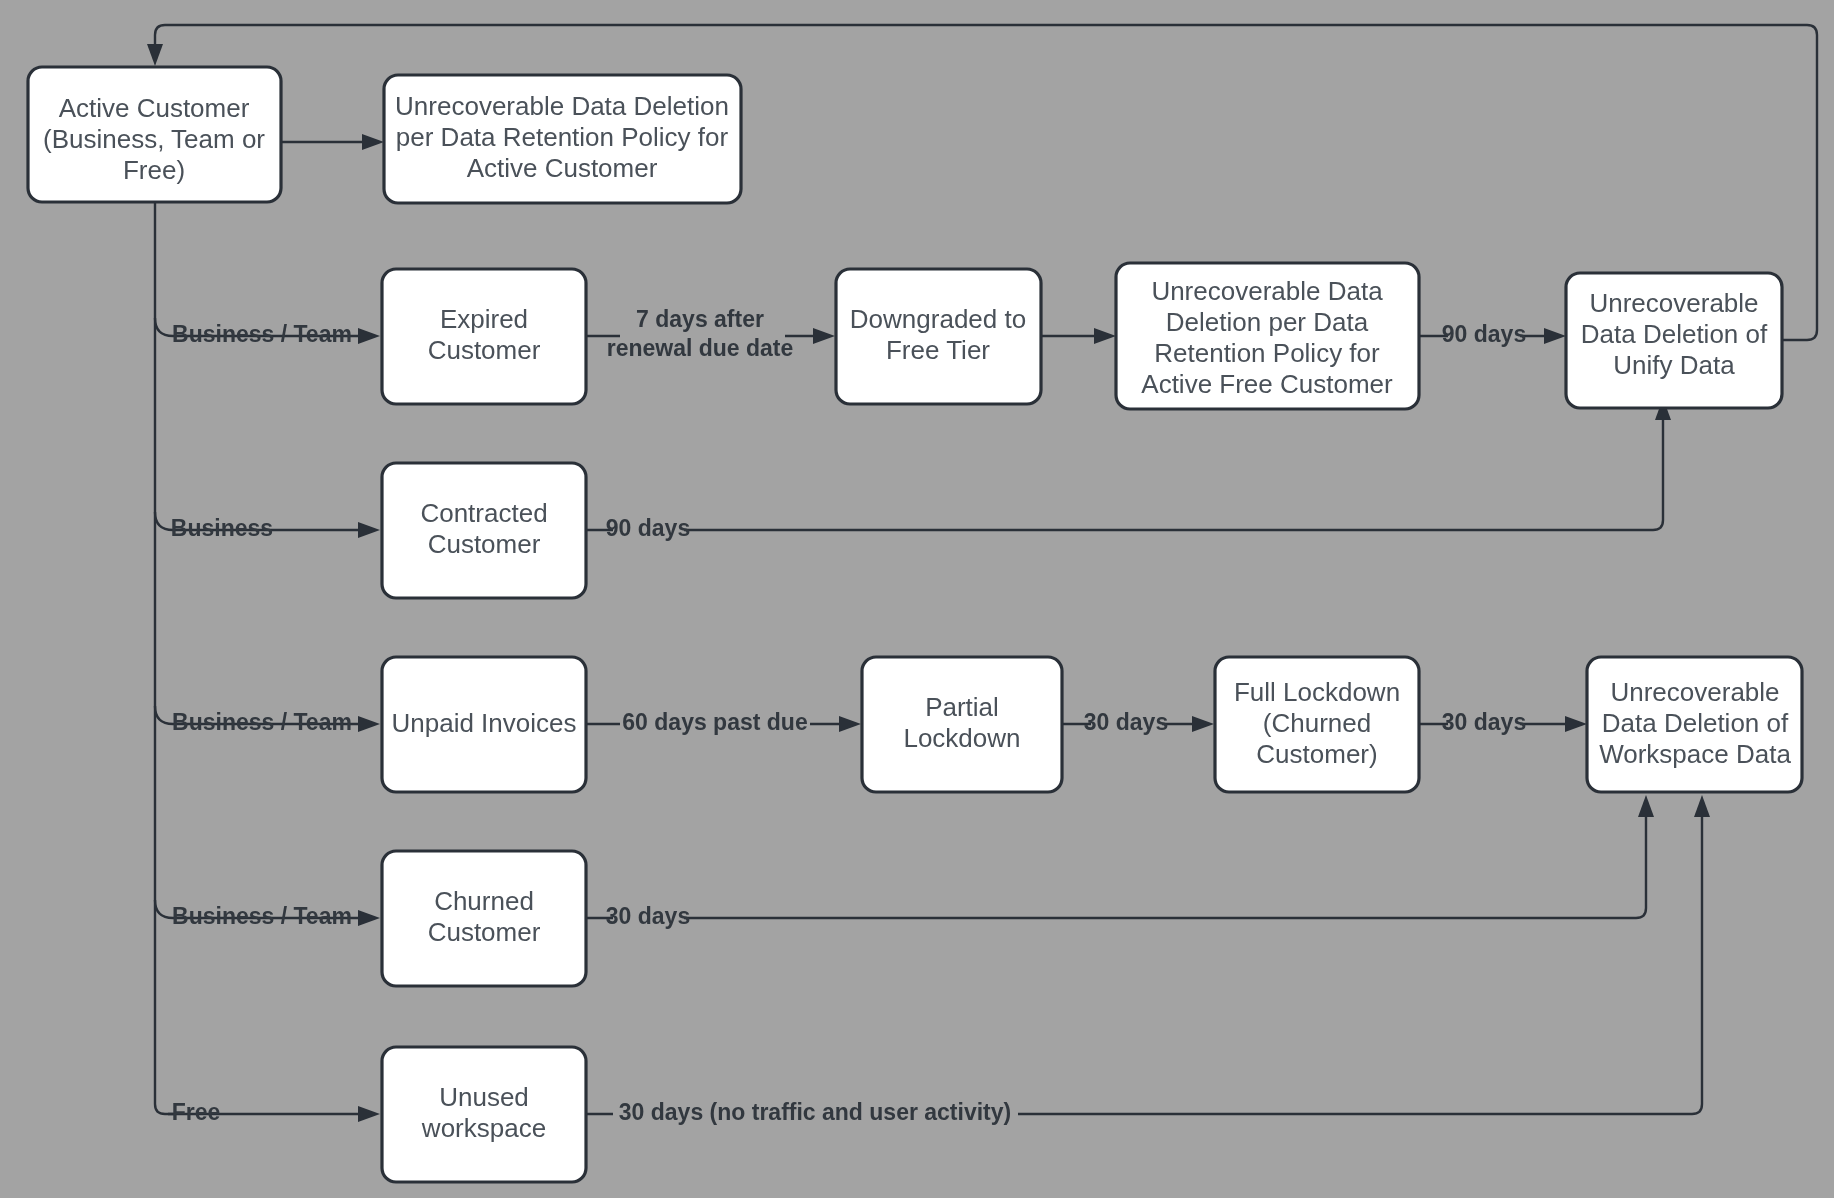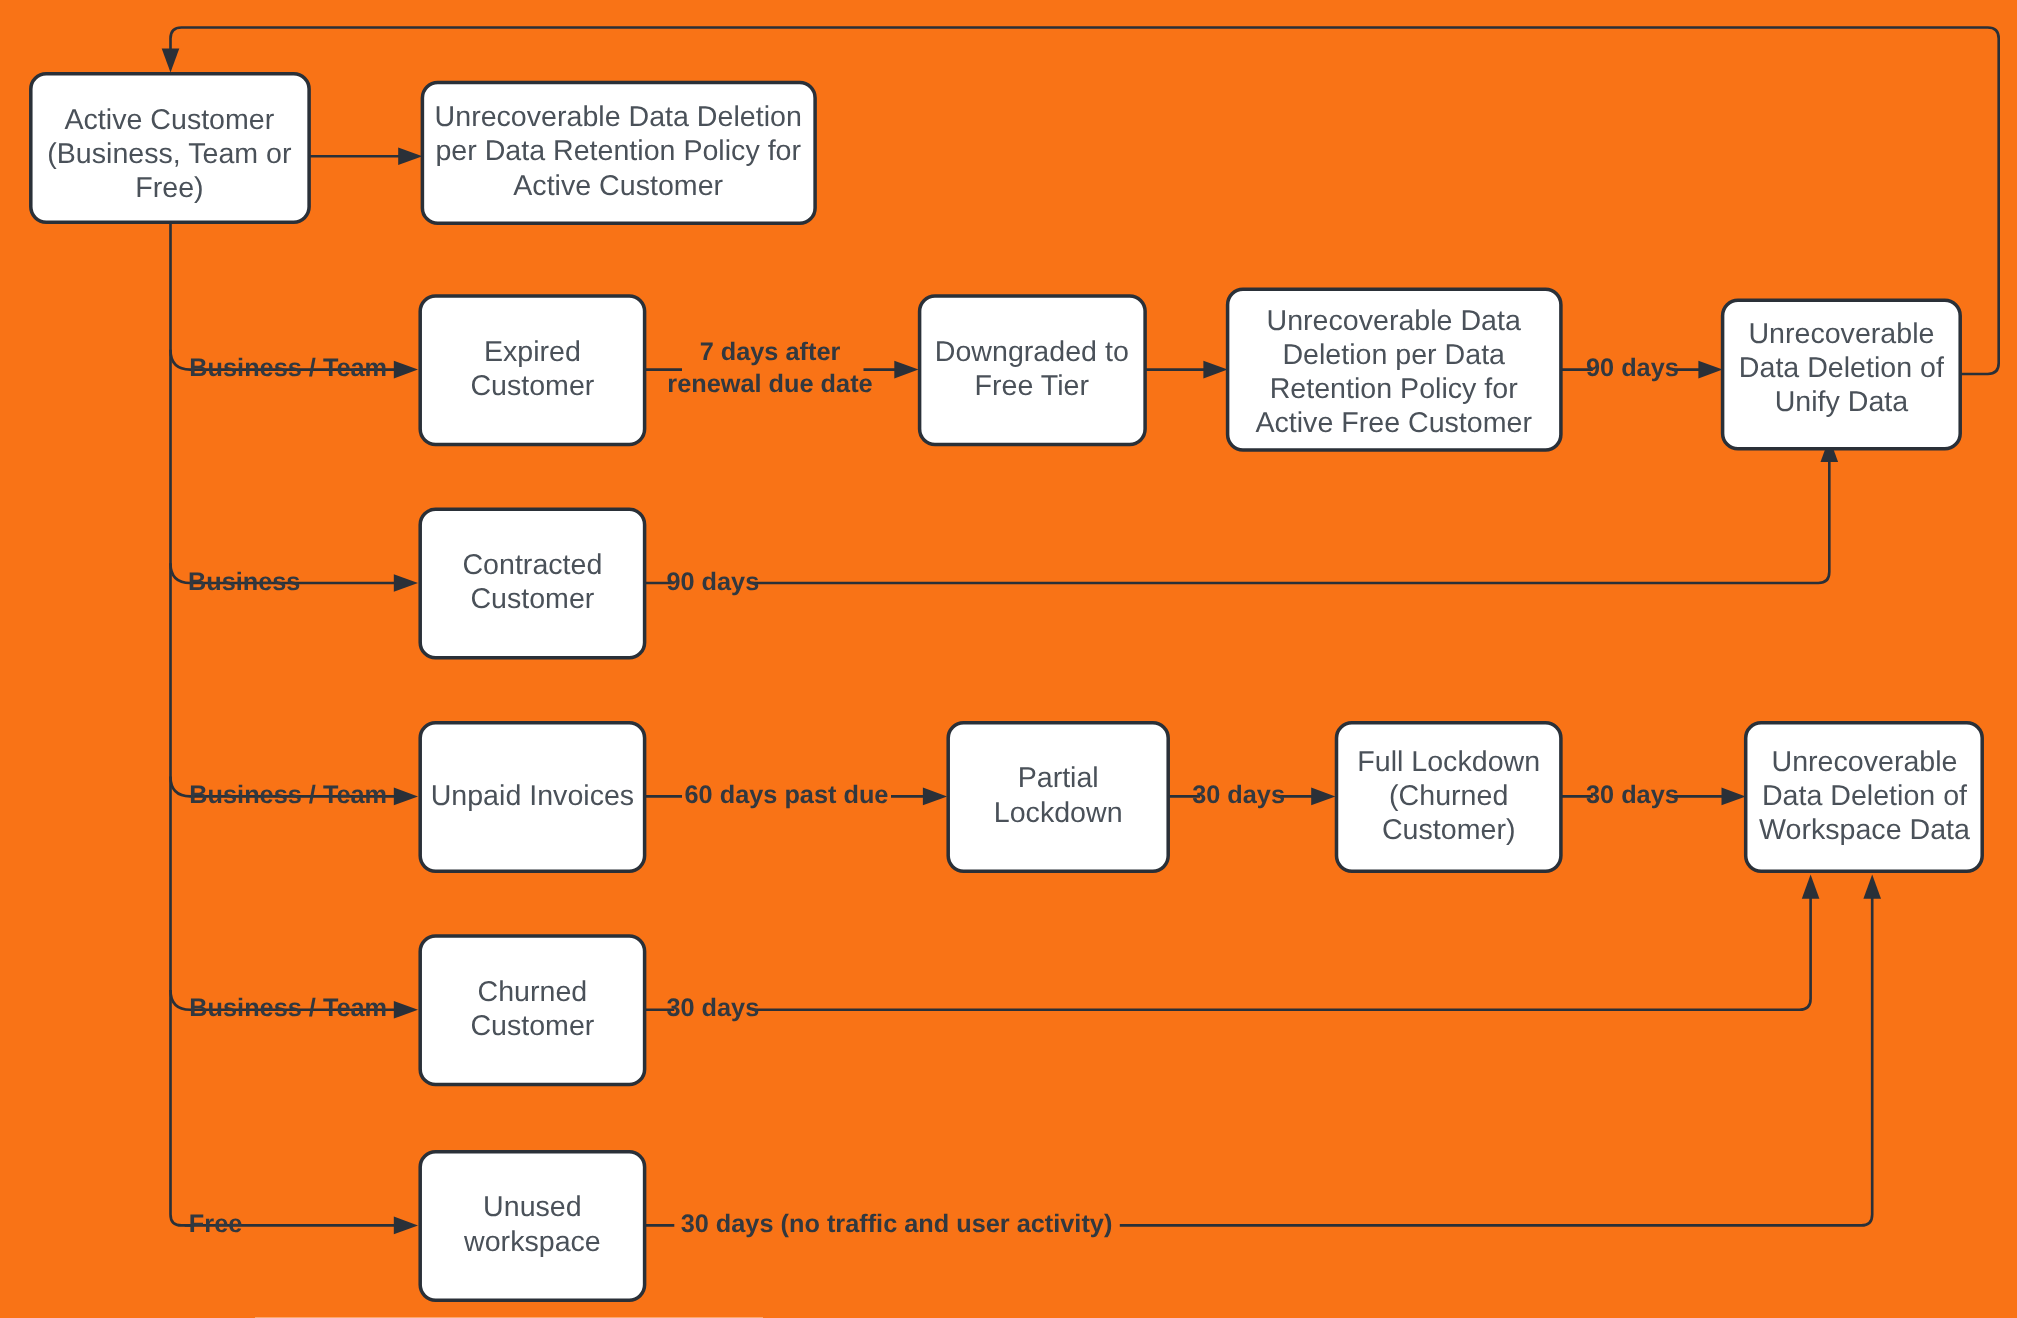--- a/index.html
+++ b/index.html
@@ -7,21 +7,21 @@
     padding: 0;
     background: #ffffff;
   }
   body {
     font-family: "Liberation Sans", sans-serif;
   }
   #diagram-root {
     position: relative;
     width: 1834px;
     height: 1198px;
-    background: #f97316;
+    background: #a3a3a3;
     overflow: hidden;
   }
   svg.flow {
     display: block;
     width: 1834px;
     height: 1198px;
   }
   .node-rect {
     fill: #ffffff;
     stroke: #2a3038;

